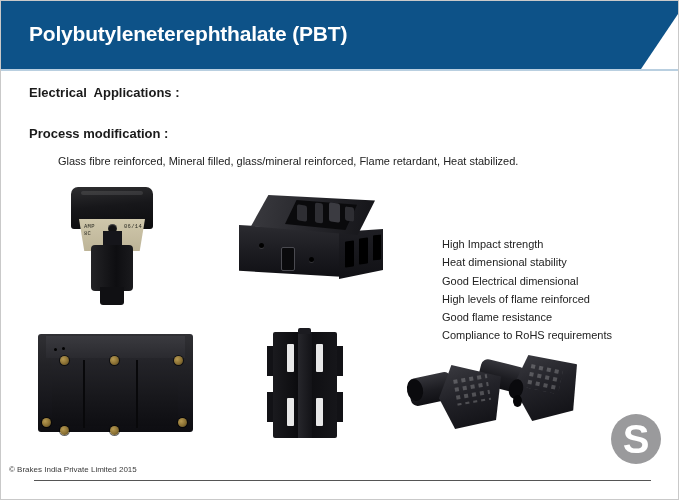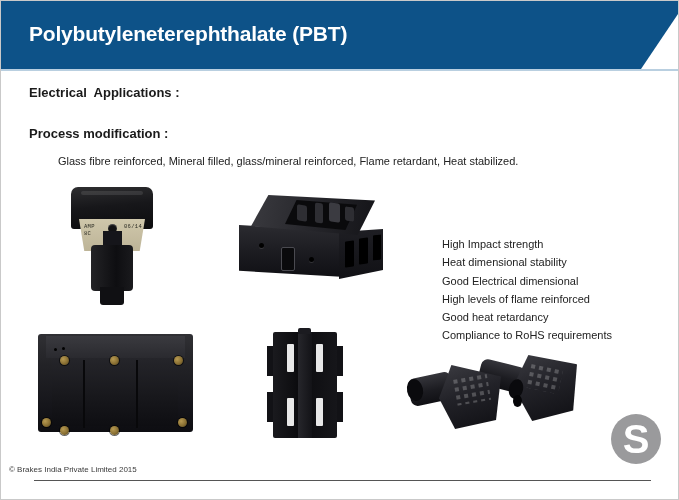--- a/index.html
+++ b/index.html
@@ -328,21 +328,21 @@
 
   <div class="heading" id="electrical-heading">Electrical  Applications :</div>
   <div class="heading" id="process-heading">Process modification :</div>
   <div class="bodytext" id="process-body">Glass fibre reinforced, Mineral filled, glass/mineral reinforced, Flame retardant, Heat stabilized.</div>
 
   <ul class="keychar-list">
     <li>High Impact strength</li>
     <li>Heat dimensional stability</li>
     <li>Good Electrical dimensional</li>
     <li>High levels of flame reinforced</li>
-    <li>Good heat retardancy</li>
+    <li>Good flame resistance</li>
     <li>Compliance to RoHS requirements</li>
   </ul>
 
   <div class="photo" id="photo-amp-connector">
     <div class="amp-cap"></div>
     <div class="amp-label"></div>
     <div class="amp-label-text" id="amp-text-left"><span>AMP</span><br><span>8C</span></div>
     <div class="amp-label-text" id="amp-text-right">06/14</div>
     <div class="amp-screw"></div>
     <div class="amp-neck"></div>

